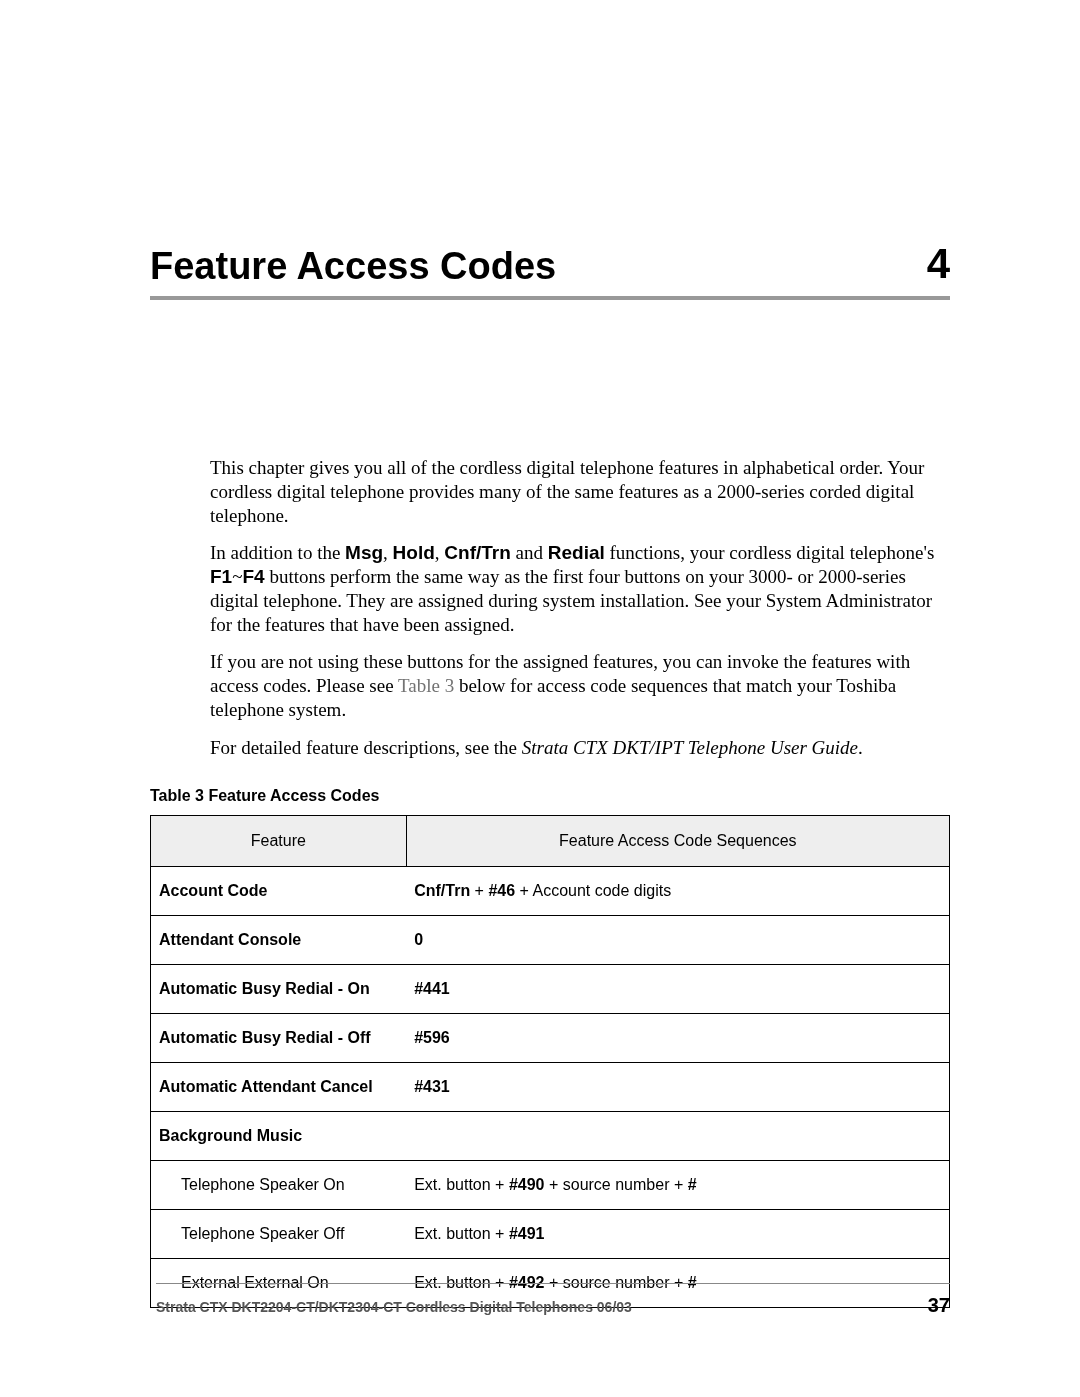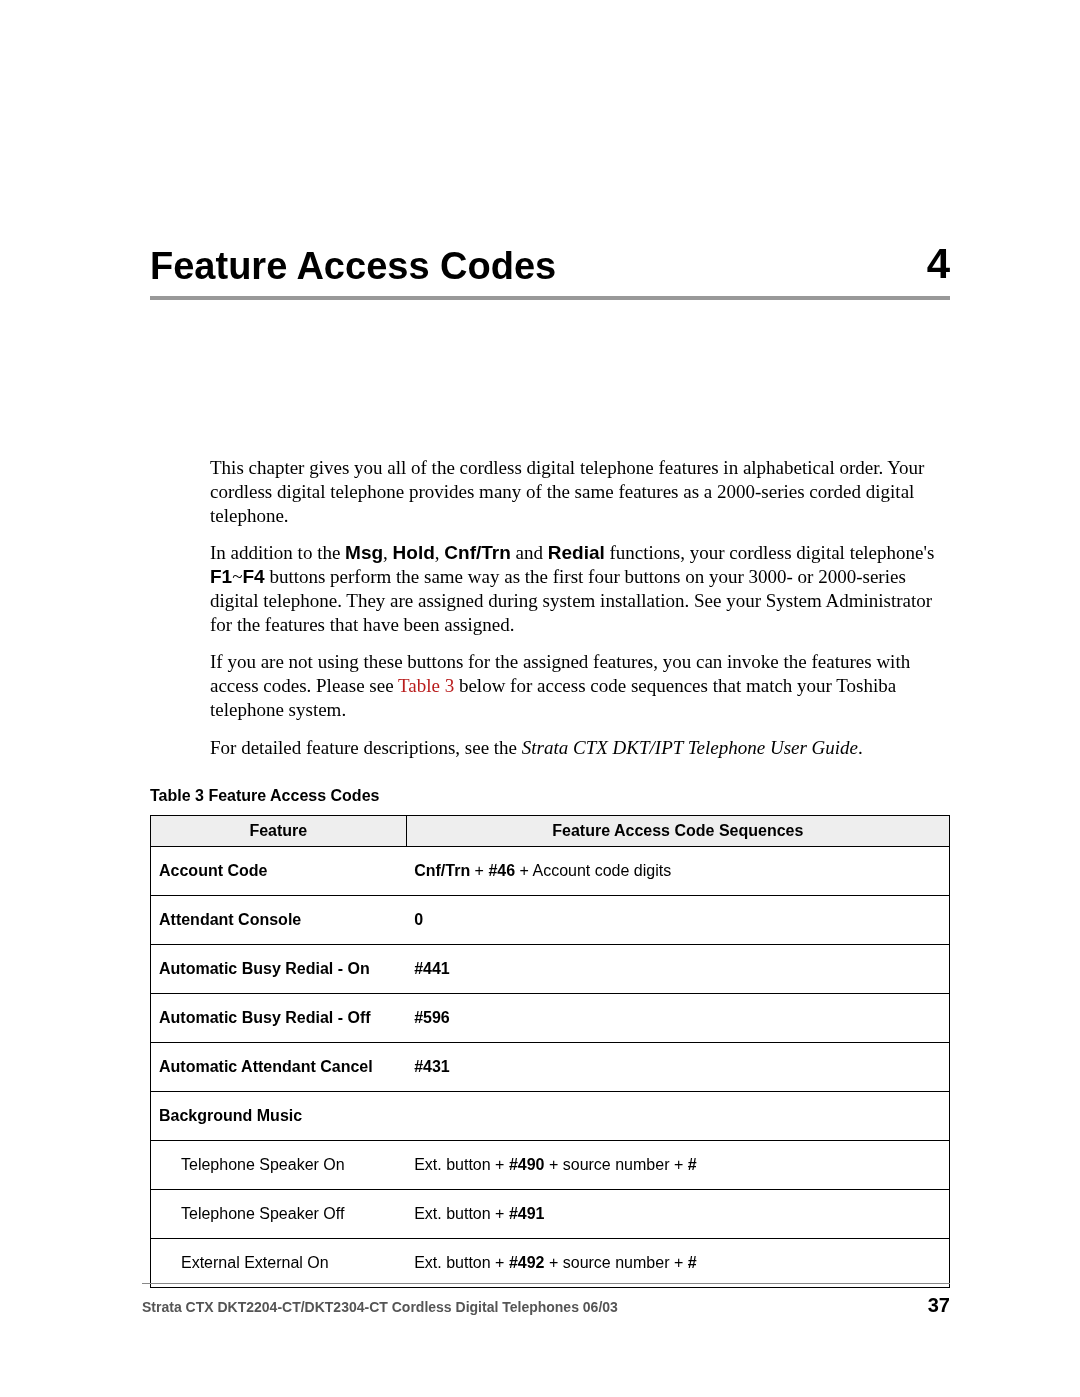--- a/index.html
+++ b/index.html
@@ -42,42 +42,42 @@
     line-height: 1.25;
   }
   .body-text p {
     margin: 0 0 14px 0;
   }
   .sans-bold {
     font-family: Arial, Helvetica, sans-serif;
     font-weight: bold;
   }
   .link {
-    color: #b91c1c;
+    color: #737373;
   }
   .italic {
     font-style: italic;
   }
   .table-caption {
     font-family: Arial, Helvetica, sans-serif;
     font-weight: bold;
     font-size: 16px;
     margin: 28px 0 10px 0;
   }
   table.codes {
     width: 100%;
     border-collapse: collapse;
     font-family: Arial, Helvetica, sans-serif;
     font-size: 16px;
   }
   table.codes th {
     background: #eee;
-    font-weight: bold;
+    font-weight: normal;
     border: 1px solid #000;
-    padding: 6px 8px;
+    padding: 16px 8px;
   }
   table.codes td {
     border-top: 1px solid #000;
     border-bottom: 1px solid #000;
     padding: 15px 8px;
     vertical-align: middle;
   }
   table.codes td.col-left {
     border-left: 1px solid #000;
     width: 32%;
@@ -87,21 +87,21 @@
   }
   .feat-bold {
     font-weight: bold;
   }
   .indent {
     padding-left: 22px;
     display: inline-block;
   }
   .footer {
     position: absolute;
-    left: 142px;
+    left: 156px;
     right: 130px;
     bottom: 80px;
     font-family: Arial, Helvetica, sans-serif;
   }
   .footer-rule {
     border: none;
     border-top: 1px solid #888;
     margin: 0 0 10px 0;
   }
   .footer-row {

